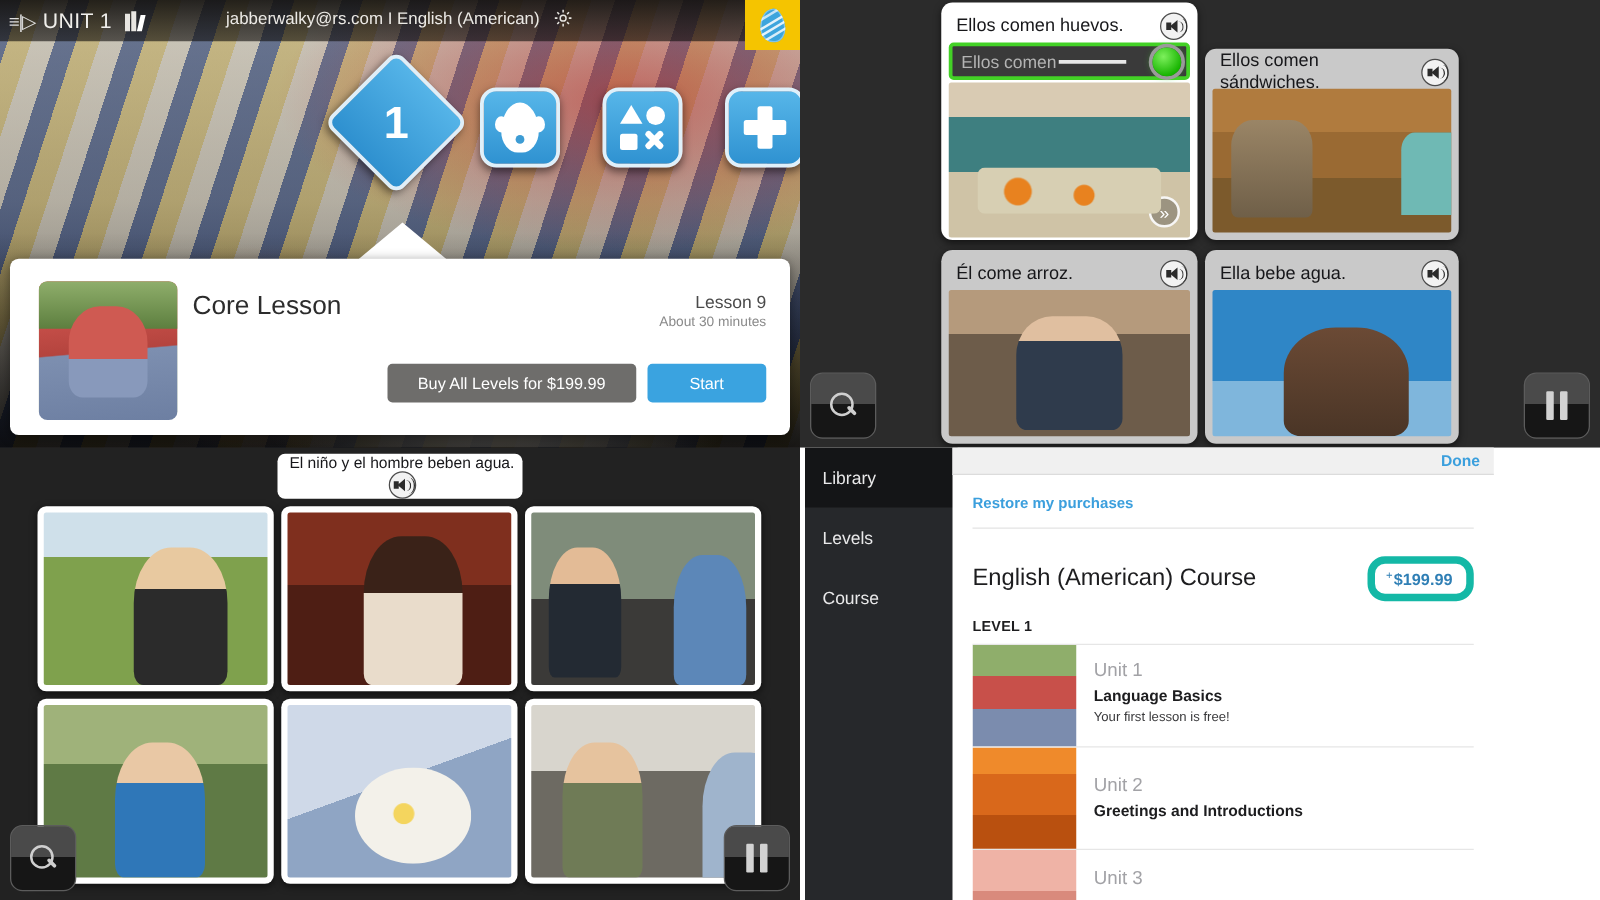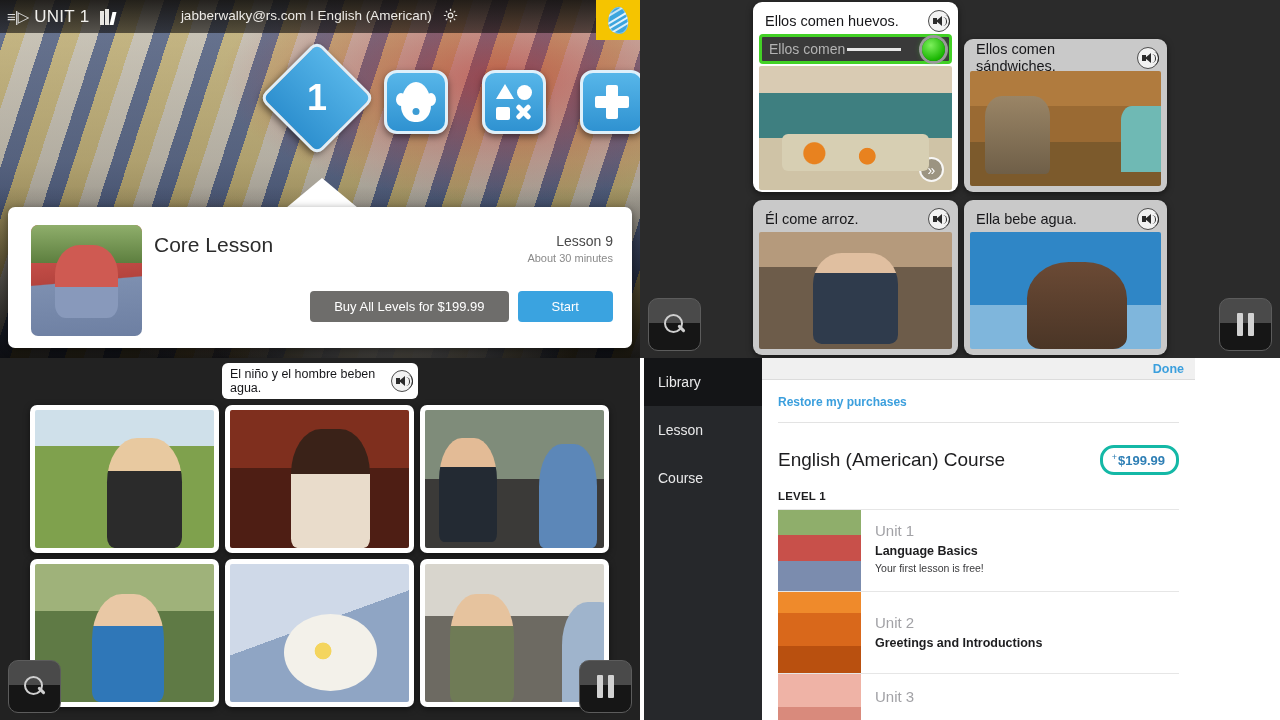--- a/index.html
+++ b/index.html
@@ -215,21 +215,21 @@
     background: linear-gradient(180deg,#e0bfa0 0 22%, #2f3b4c 22%); border-radius: 34% 34% 10% 10%; }
   .ph-water { background: linear-gradient(180deg,#2f86c6 0 62%, #7fb6dc 62%); }
   .ph-water::after{ content:""; position:absolute; left:30%; top:26%; width:52%; height:74%;
     background: linear-gradient(180deg,#6b4a35,#4a3526); border-radius: 42% 42% 14% 14%; }
 
   
   #q3 { left: 0; top: 358px; width: 640px; height: 362px; background: #222; }
   .q3-prompt {
     position: absolute; left: 222px; top: 363px; width: 196px; height: 36px;
     background: #fff; border-radius: 6px; display: flex; align-items: center;
-    justify-content: space-between; padding: 0 5px 0 8px; z-index: 4;
+    justify-content: space-between; padding: 0 5px 0 8px; z-index: 4; flex-direction: column;
   }
   .q3-prompt .sc-text { font-size: 12.5px; }
   .grid { position: absolute; left: 30px; top: 47px; display: grid;
     grid-template-columns: repeat(3, 189px); grid-template-rows: repeat(2, 148px); gap: 6px 6px; }
   .gcard { background: #fff; border-radius: 7px; padding: 5px; box-shadow: 0 2px 6px rgba(0,0,0,.5); }
   .gphoto { width: 100%; height: 100%; border-radius: 2px; position: relative; overflow: hidden; }
   .g1 { background: linear-gradient(180deg,#cfe0ea 0 26%, #7fa14d 26%); }
   .g1::after{ content:""; position:absolute; left:40%; top:20%; width:42%; height:80%;
     background: linear-gradient(180deg,#e8c9a0 0 30%, #2b2b2b 30%); border-radius: 40% 40% 10% 10%; }
   .g2 { background: linear-gradient(180deg,#7f2f1e 0 42%, #4e1e14 42%); }
@@ -259,21 +259,21 @@
   .q4-item.sel { background: #141517; }
   .q4-main { position:absolute; left:122px; top:0; width: 433px; height: 362px; background:#fff; }
   .q4-topbar { height: 22px; background:#f0f0f0; border-bottom:1px solid #dcdcdc;
     display:flex; align-items:center; justify-content:flex-end; padding-right: 11px; }
   .done { color:#3b9fdd; font-size: 12.5px; font-weight: bold; cursor:pointer; }
   .restore { color:#3b9fdd; font-size: 12px; font-weight: bold; padding: 15px 0 0 16px; cursor:pointer; }
   .q4-rule { margin: 13px 16px 0 16px; border-top: 1px solid #e3e3e3; }
   .course-row { display:flex; align-items:center; justify-content:space-between;
     padding: 22px 16px 0 16px; }
   .course-title { font-size: 19px; color: #1d1d1f; }
-  .pricebadge { border: 3px solid #14b8a6; border-radius: 14px; color: #2f7fb5;
+  .pricebadge { border: 6px solid #14b8a6; border-radius: 14px; color: #2f7fb5;
     font-size: 13px; font-weight: bold; padding: 4px 11px 4px 9px; cursor: pointer; }
   .pricebadge sup { font-size: 9px; margin-right: 1px; font-weight: normal; }
   .level { font-size: 11.5px; font-weight: bold; color:#1d1d1f; padding: 15px 0 7px 16px; letter-spacing: .2px; }
   .unit-row { display:flex; margin: 0 16px; border-top: 1px solid #e6e6e6; height: 82px; overflow:hidden; }
   .unit-row:first-of-type { border-top: none; }
   .unit-thumb { width: 83px; height: 82px; flex: none; }
   .ut1 { background: linear-gradient(180deg,#8fae6b 0 30%, #c8504a 30% 62%, #7b8cae 62%); }
   .ut2 { background: linear-gradient(180deg,#ef8a2b 0 26%, #d9681b 26% 66%, #b9500f 66%); }
   .ut3 { background: linear-gradient(180deg,#efb3a6 0 40%, #d98a7c 40% 72%, #b86a5e 72%); }
   .unit-body { padding: 12px 0 0 14px; }
@@ -459,21 +459,21 @@
     <span class="spk-g">
         <span class="wave"></span>
         <span class="wave2"></span>
       </span>
   </span>
 </div>
 
 <div class="screen" id="q4">
   <div class="q4-side">
     <div class="q4-item sel">Library</div>
-    <div class="q4-item">Lesson</div>
+    <div class="q4-item">Levels</div>
     <div class="q4-item">Course</div>
   </div>
 
   <div class="q4-main">
     <div class="q4-topbar">
       <span class="done">Done</span>
     </div>
     <div class="restore">Restore my purchases</div>
     <div class="q4-rule"></div>
 

